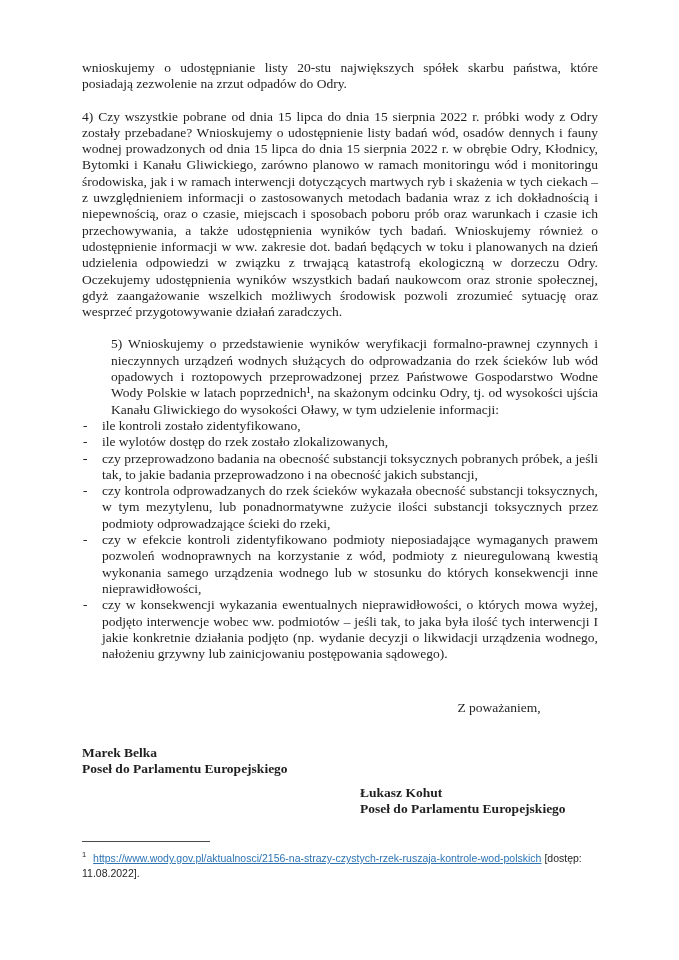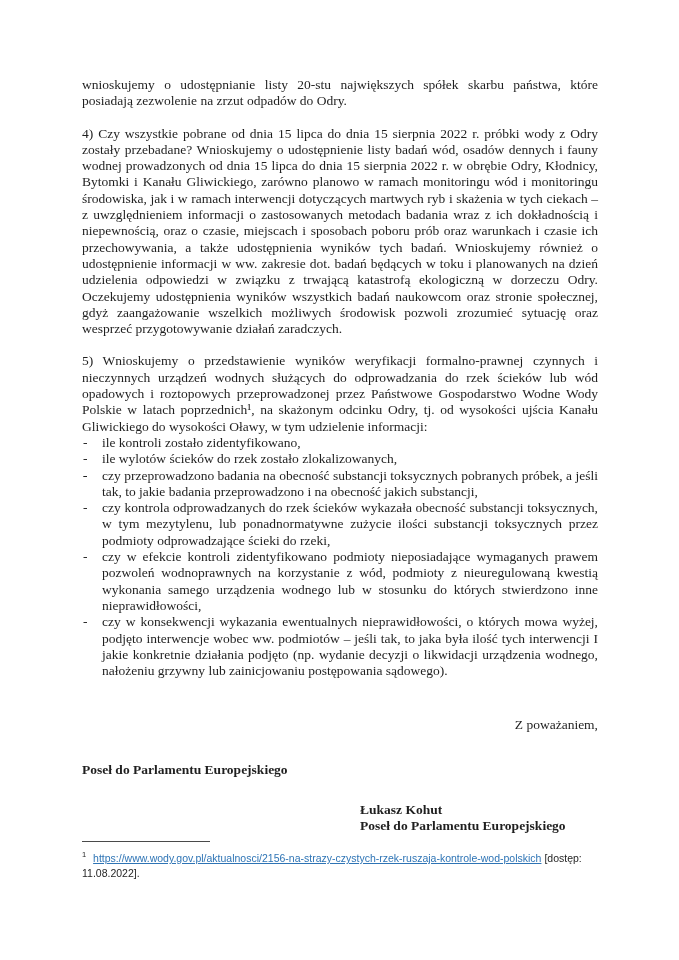--- a/index.html
+++ b/index.html
@@ -6,51 +6,52 @@
     margin: 0;
     padding: 0;
     background: #ffffff;
   }
   .page {
     position: relative;
     width: 679px;
     height: 960px;
     background: #ffffff;
     box-sizing: border-box;
-    padding: 77px 81px 0 82px;
+    padding: 60px 81px 0 82px;
     font-family: "Liberation Serif", "DejaVu Serif", serif;
     font-size: 13.5px;
     line-height: 16.3px;
     color: #1f1f1f;
     overflow: hidden;
   }
   .para {
     margin: 0 0 16px 0;
     text-align: justify;
   }
   .para.no-gap {
     margin-bottom: 0;
+    margin-left: 29px;
   }
   .bullets {
     margin: 0;
   }
   .bullet {
     position: relative;
     padding-left: 20px;
     text-align: justify;
     margin: 0;
   }
   .bullet .marker {
     position: absolute;
     left: 1px;
     top: 0;
   }
   .closing {
     margin: 38px 0 0 318px;
-    text-align: right;
+    text-align: center;
   }
   .signatures {
     display: flex;
     margin-top: 28px;
     font-weight: bold;
     line-height: 16.5px;
   }
   .sig-left {
     width: 278px;
     flex: 0 0 278px;
@@ -99,47 +100,48 @@
 
   <p class="para no-gap">5) Wnioskujemy o przedstawienie wyników weryfikacji formalno-prawnej czynnych i nieczynnych urządzeń wodnych służących do odprowadzania do rzek ścieków lub wód opadowych i roztopowych przeprowadzonej przez Państwowe Gospodarstwo Wodne Wody Polskie w latach poprzednich¹, na skażonym odcinku Odry, tj. od wysokości ujścia Kanału Gliwickiego do wysokości Oławy, w tym udzielenie informacji:</p>
 
   <div class="bullets">
     <div class="bullet">
       <span class="marker">-</span>
       <span>ile kontroli zostało zidentyfikowano,</span>
     </div>
     <div class="bullet">
       <span class="marker">-</span>
-      <span>ile wylotów ścieków do rzek zostało zlokalizowanych,</span>
+      <span>ile wylotów dostęp do rzek zostało zlokalizowanych,</span>
     </div>
     <div class="bullet">
       <span class="marker">-</span>
     </div>
     <div class="bullet">
       <span class="marker">-</span>
       <span>czy przeprowadzono badania na obecność substancji toksycznych pobranych próbek, a jeśli tak, to jakie badania przeprowadzono i na obecność jakich substancji,</span>
     </div>
     <div class="bullet">
       <span class="marker">-</span>
       <span>czy kontrola odprowadzanych do rzek ścieków wykazała obecność substancji toksycznych, w tym mezytylenu, lub ponadnormatywne zużycie ilości substancji toksycznych przez podmioty odprowadzające ścieki do rzeki,</span>
     </div>
     <div class="bullet">
       <span class="marker">-</span>
-      <span>czy w efekcie kontroli zidentyfikowano podmioty nieposiadające wymaganych prawem pozwoleń wodnoprawnych na korzystanie z wód, podmioty z nieuregulowaną kwestią wykonania samego urządzenia wodnego lub w stosunku do których stwierdzono inne nieprawidłowości,</span>
+      <span>czy w efekcie kontroli zidentyfikowano podmioty nieposiadające wymaganych prawem pozwoleń wodnoprawnych na korzystanie z wód, podmioty z nieuregulowaną kwestią wykonania samego urządzenia wodnego lub w stosunku do których konsekwencji inne nieprawidłowości,</span>
     </div>
     <div class="bullet">
       <span class="marker">-</span>
       <span>czy w konsekwencji wykazania ewentualnych nieprawidłowości, o których mowa wyżej, podjęto interwencje wobec ww. podmiotów – jeśli tak, to jaka była ilość tych interwencji I jakie konkretnie działania podjęto (np. wydanie decyzji o likwidacji urządzenia wodnego, nałożeniu grzywny lub zainicjowaniu postępowania sądowego).</span>
     </div>
   </div>
 
   <p class="closing">Z poważaniem,</p>
 
   <div class="signatures">
     <div class="sig-left">
+      <div>Marek Belka</div>
       <div>Poseł do Parlamentu Europejskiego</div>
     </div>
     <div class="sig-right">
       <div>Łukasz Kohut</div>
       <div>Poseł do Parlamentu Europejskiego</div>
     </div>
   </div>
 
   <div class="footnote">
     <div class="footnote-rule"></div>

